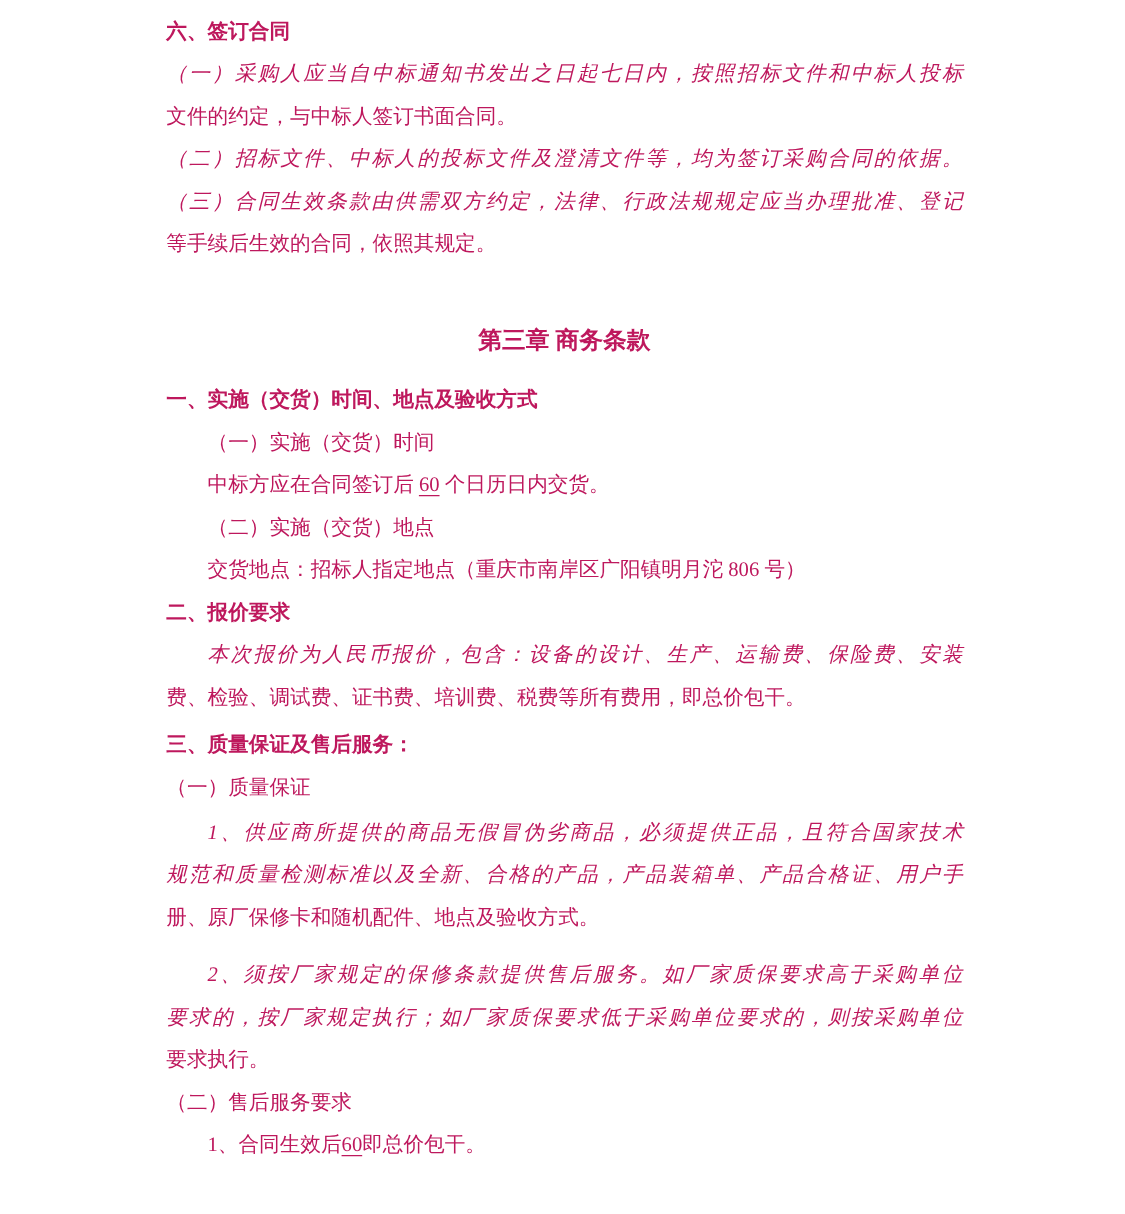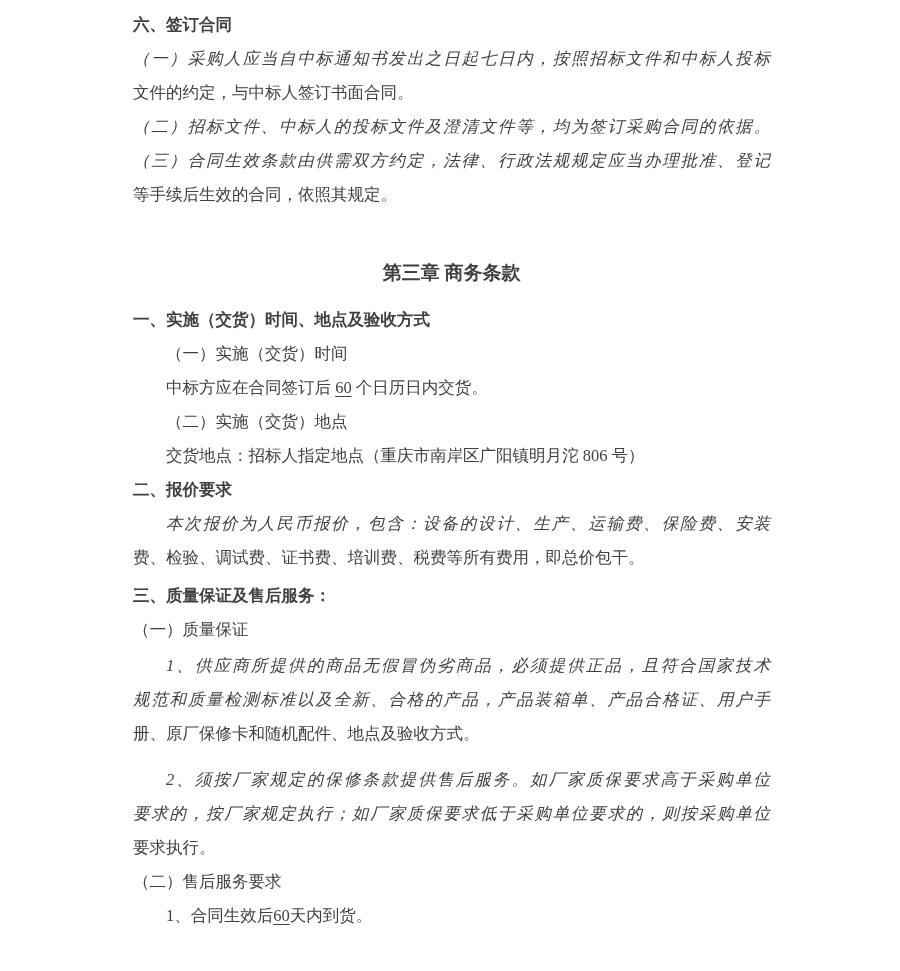--- a/index.html
+++ b/index.html
@@ -4,21 +4,21 @@
 <style>
   * { margin: 0; padding: 0; box-sizing: border-box; }
   html, body {
     background: #ffffff;
   }
   .page {
     position: relative;
     width: 900px;
     height: 971px;
     background: #ffffff;
-    color: #404040;
+    color: #be185d;
     font-family: "Liberation Serif", "DejaVu Serif", serif;
     font-size: 16.5px;
     padding: 8px 130px 0 133px;
     overflow: hidden;
   }
   .line {
     line-height: 34px;
     height: 34px;
     white-space: nowrap;
     overflow: visible;
@@ -72,15 +72,15 @@
 
   <div class="line bold mt4">三、质量保证及售后服务：</div>
   <div class="line">（一）质量保证</div>
   <div class="line indent just mt2">1、供应商所提供的商品无假冒伪劣商品，必须提供正品，且符合国家技术</div>
   <div class="line just">规范和质量检测标准以及全新、合格的产品，产品装箱单、产品合格证、用户手</div>
   <div class="line">册、原厂保修卡和随机配件、地点及验收方式。</div>
   <div class="line indent just mt8">2、须按厂家规定的保修条款提供售后服务。如厂家质保要求高于采购单位</div>
   <div class="line just">要求的，按厂家规定执行；如厂家质保要求低于采购单位要求的，则按采购单位</div>
   <div class="line">要求执行。</div>
   <div class="line">（二）售后服务要求</div>
-  <div class="line indent"><span>1、合同生效后</span><span class="u">60</span><span>天内到货。</span></div>
+  <div class="line indent"><span>1、合同生效后</span><span class="u">60</span><span>即总价包干。</span></div>
 
 </div>
 
 </body></html>

